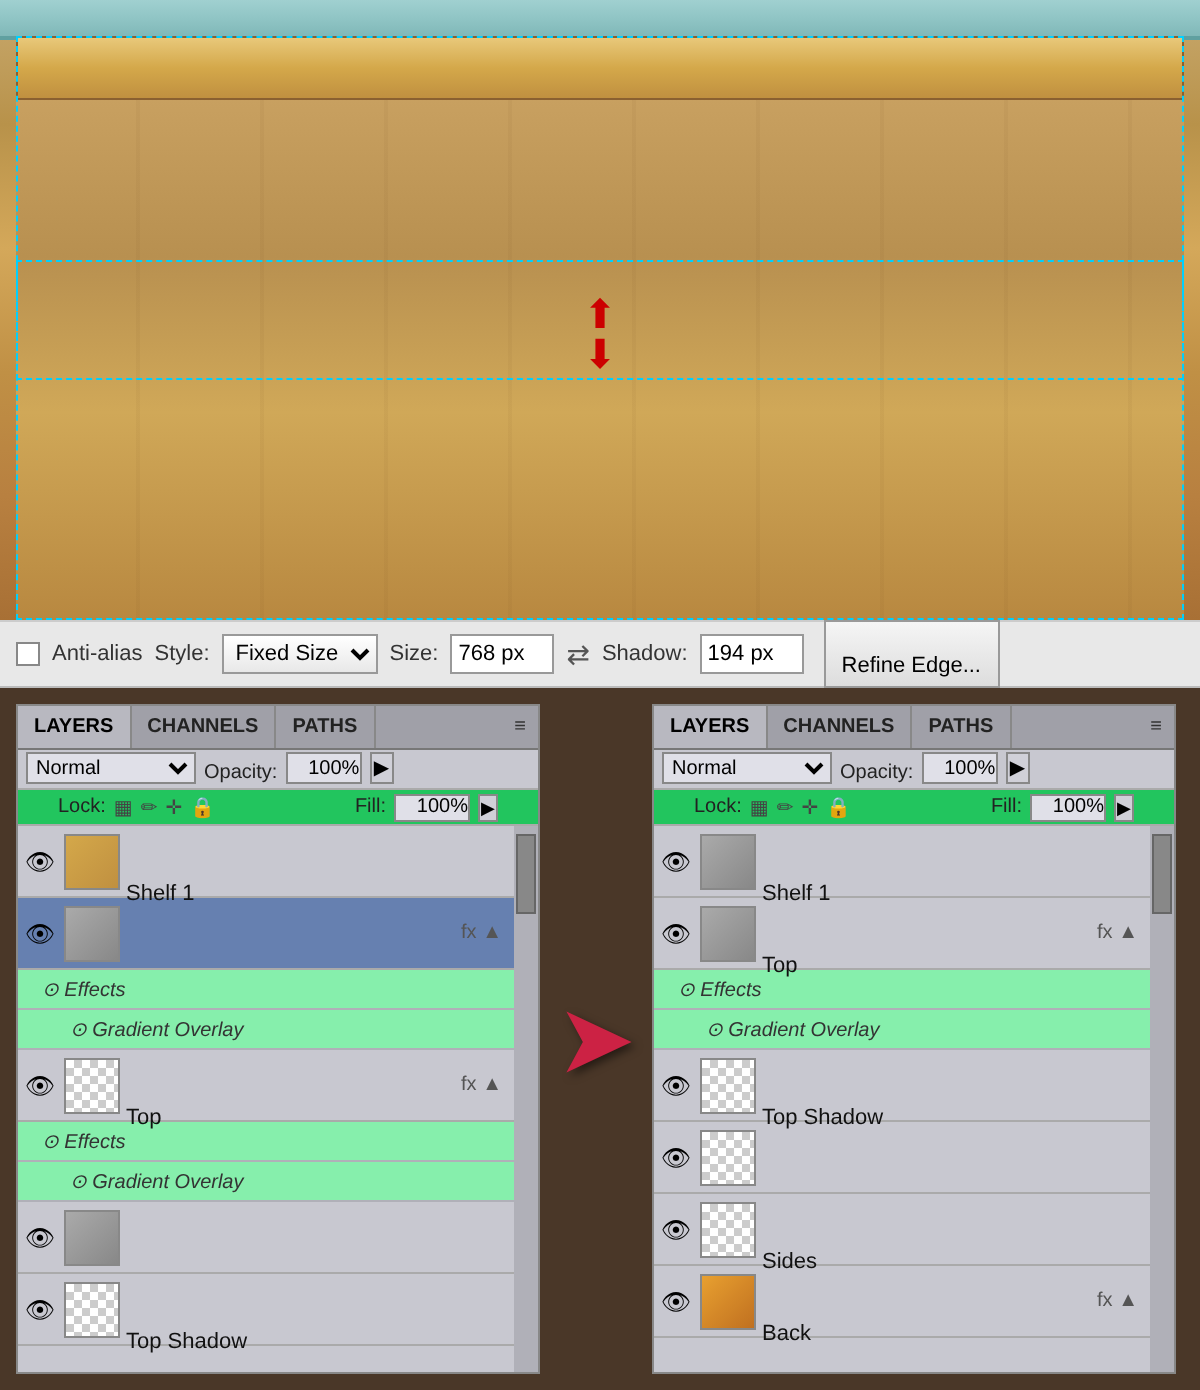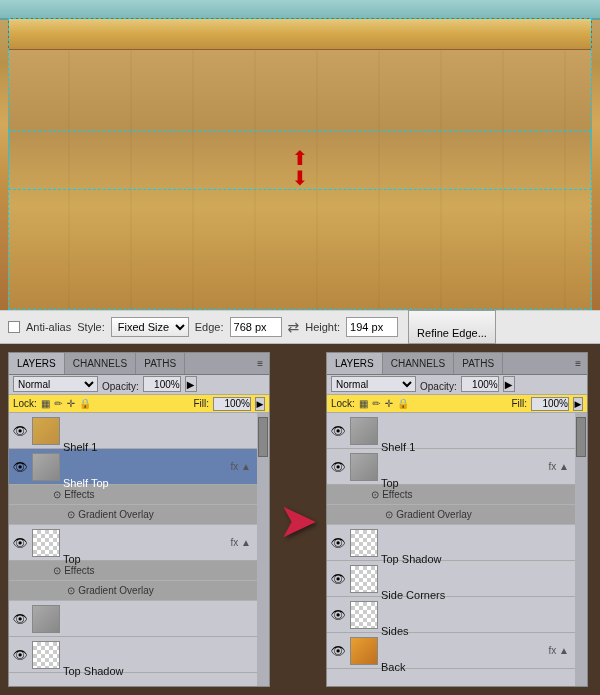--- a/index.html
+++ b/index.html
@@ -146,21 +146,21 @@
     .panel-tabs {
       display: flex;
       background: #a0a0a8;
       height: 22px;
       align-items: stretch;
       border-bottom: 1px solid #777;
     }
     .panel-tab {
       padding: 4px 8px;
       font-size: 10px;
-      font-weight: normal;
+      font-weight: bold;
       color: #222;
       display: flex;
       align-items: center;
       border-right: 1px solid #888;
       cursor: pointer;
     }
     .panel-tab.active {
       background: #b8b8c0;
       color: #000;
     }
@@ -208,22 +208,22 @@
       font-size: 10px;
       border: 1px solid #888;
       background: #d0d0d8;
       display: flex;
       align-items: center;
       justify-content: center;
       cursor: pointer;
     }
 
     .lock-row {
-      background: #fde047;
-      padding: 2px 4px;
+      background: #22c55e;
+      padding: 2px 20px;
       display: flex;
       align-items: center;
       gap: 4px;
       border-bottom: 1px solid #aaa;
       height: 18px;
     }
     .lock-label { font-size: 10px; color: #222; }
     .lock-icon { font-size: 10px; color: #444; cursor: pointer; }
     .fill-label { font-size: 10px; color: #222; margin-left: auto; }
     .fill-input {
@@ -307,26 +307,27 @@
       flex-direction: column;
       justify-content: center;
       margin-top: 33px;
     }
     .layer-name {
       font-size: 11px;
       color: #111;
       font-weight: normal;
     }
     .layer-sub {
-      padding-left: 44px;
-      background: #a3a3a3;
+      padding-left: 12px;
+      background: #86efac;
       height: 20px;
       display: flex;
       align-items: center;
       border-bottom: 1px solid #b0b0b8;
+      font-style: italic;
     }
     .layer-sub-text {
       font-size: 10px;
       color: #333;
     }
     .layer-effects-indicator {
       font-size: 10px;
       color: #555;
       margin-left: auto;
       margin-right: 4px;
@@ -378,24 +379,24 @@
   <div class="move-cursor">⬆<br>⬇</div>
 </div>
 
 <div class="toolbar">
   <div class="toolbar-checkbox"></div>
   <span class="toolbar-label">Anti-alias</span>
   <span class="toolbar-label">Style:</span>
   <select class="toolbar-select">
     <option>Fixed Size</option>
   </select>
-  <span class="toolbar-label">Edge:</span>
+  <span class="toolbar-label">Size:</span>
   <input class="toolbar-input" value="768 px" style="">
   <span class="toolbar-swap-icon">⇄</span>
-  <span class="toolbar-label">Height:</span>
+  <span class="toolbar-label">Shadow:</span>
   <input class="toolbar-input" value="194 px" style="">
   <button class="refine-btn">Refine Edge...</button>
 </div>
 
 <div class="panels-area">
 
   <div class="panel">
     <div class="panel-tabs">
       <div class="panel-tab active">LAYERS</div>
       <div class="panel-tab">CHANNELS</div>
@@ -431,23 +432,20 @@
           <div class="layer-info">
             <span class="layer-name">Shelf 1</span>
           </div>
         </div>
 
         <div class="layer-item selected">
           <div class="eye-icon">👁</div>
           <div class="layer-thumb">
               <div class="thumb-gray"></div>
             </div>
-          <div class="layer-info">
-            <span class="layer-name">Shelf Top</span>
-          </div>
           <span class="layer-effects-indicator">fx ▲</span>
         </div>
         <div class="layer-sub">
           <span class="layer-sub-text">⊙ Effects</span>
         </div>
         <div class="layer-sub">
           <span class="layer-sub-text" style="padding-left:14px;">⊙ Gradient Overlay</span>
         </div>
 
         <div class="layer-item">
@@ -558,23 +556,20 @@
           <div class="layer-info">
             <span class="layer-name">Top Shadow</span>
           </div>
         </div>
 
         <div class="layer-item">
           <div class="eye-icon">👁</div>
           <div class="layer-thumb">
               <div class="thumb-checker"></div>
             </div>
-          <div class="layer-info">
-            <span class="layer-name">Side Corners</span>
-          </div>
         </div>
 
         <div class="layer-item">
           <div class="eye-icon">👁</div>
           <div class="layer-thumb">
               <div class="thumb-checker"></div>
             </div>
           <div class="layer-info">
             <span class="layer-name">Sides</span>
           </div>

